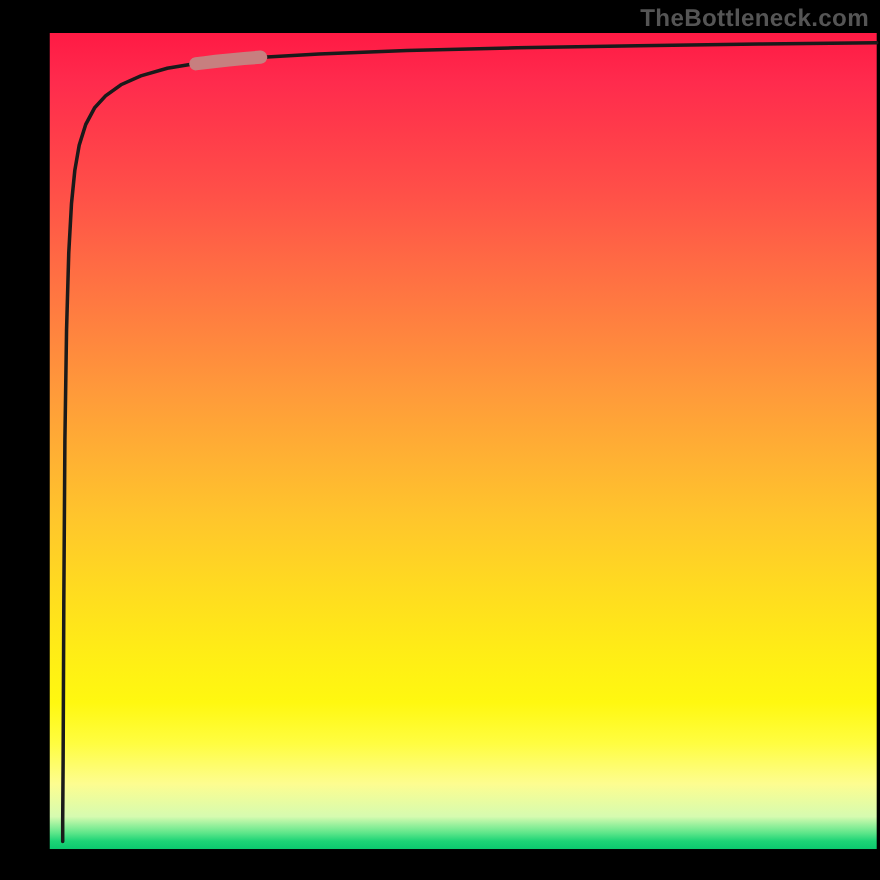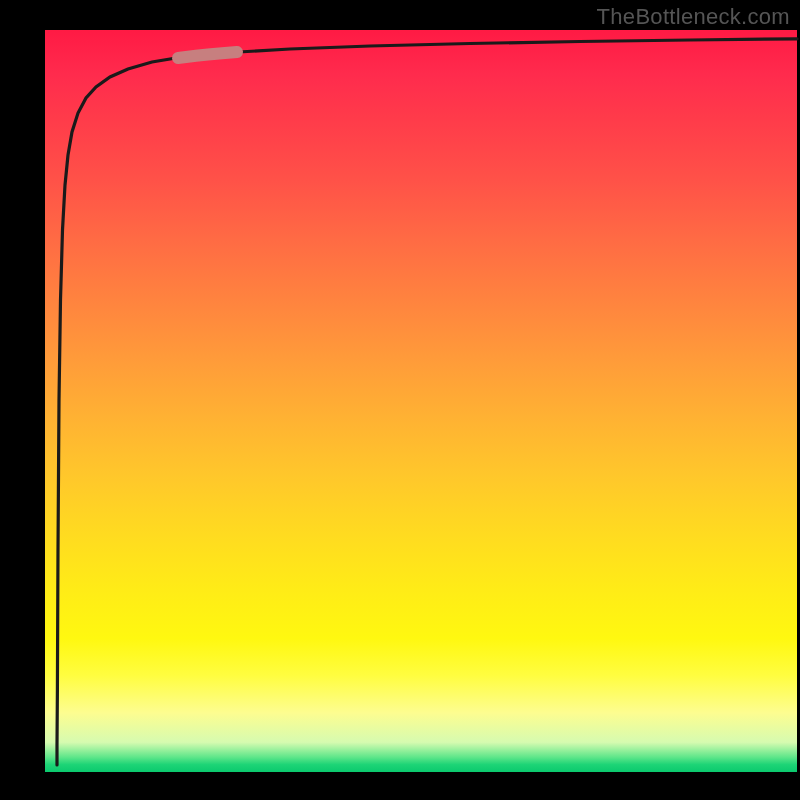--- a/index.html
+++ b/index.html
@@ -14,21 +14,21 @@
       position: relative;
       overflow: hidden;
       font-family: Arial, sans-serif;
     }
     .watermark {
       position: absolute;
       top: 4px;
       right: 10px;
       color: #555;
       font-size: 22px;
-      font-weight: normal;
+      font-weight: bold;
       z-index: 10;
       letter-spacing: 0.3px;
     }
     .chart-frame {
       position: absolute;
       left: 0;
       top: 0;
       width: 800px;
       height: 800px;
     }

